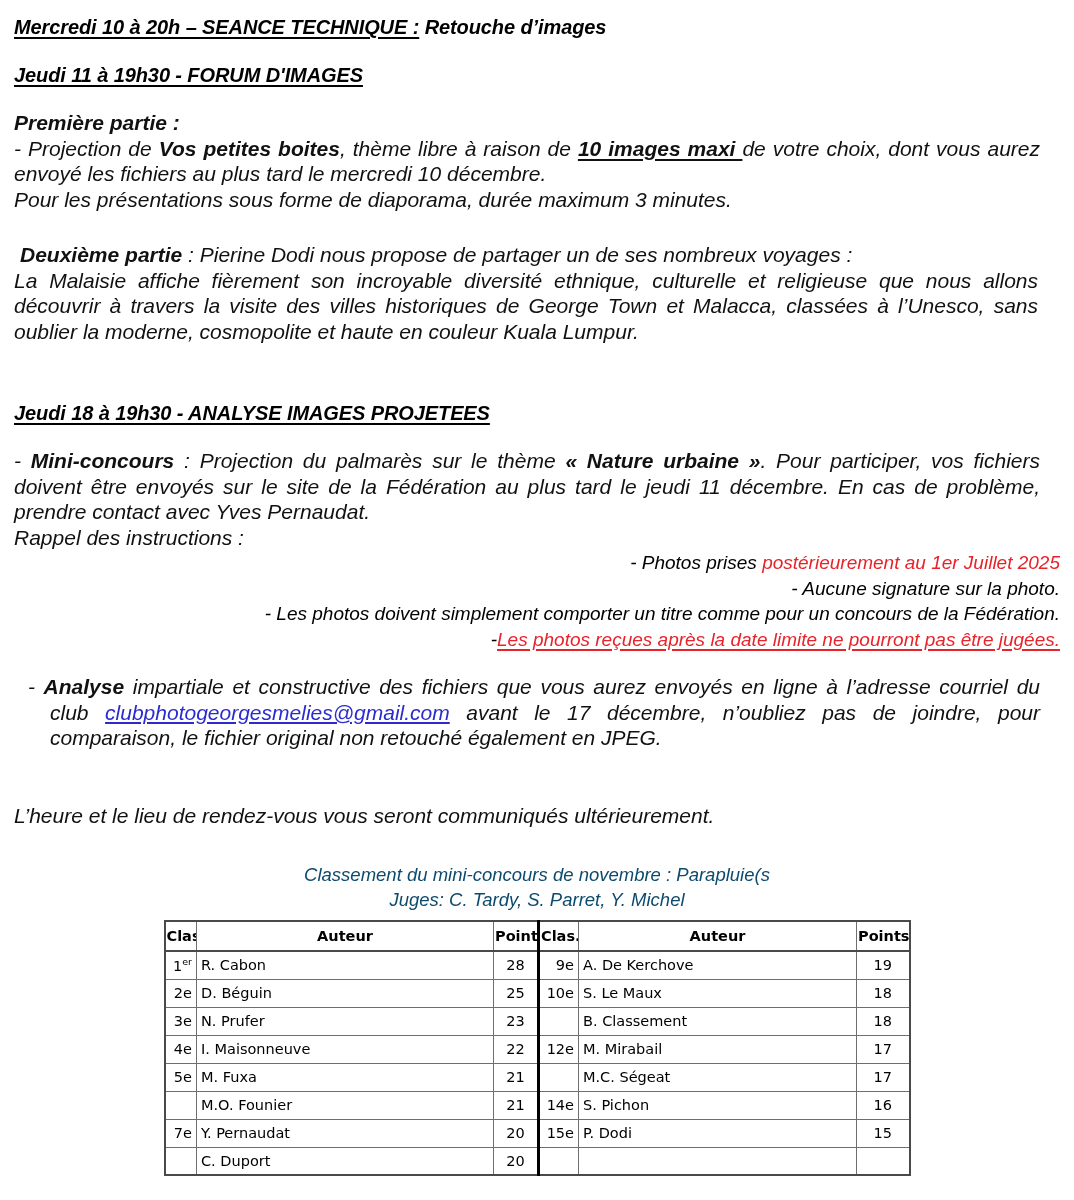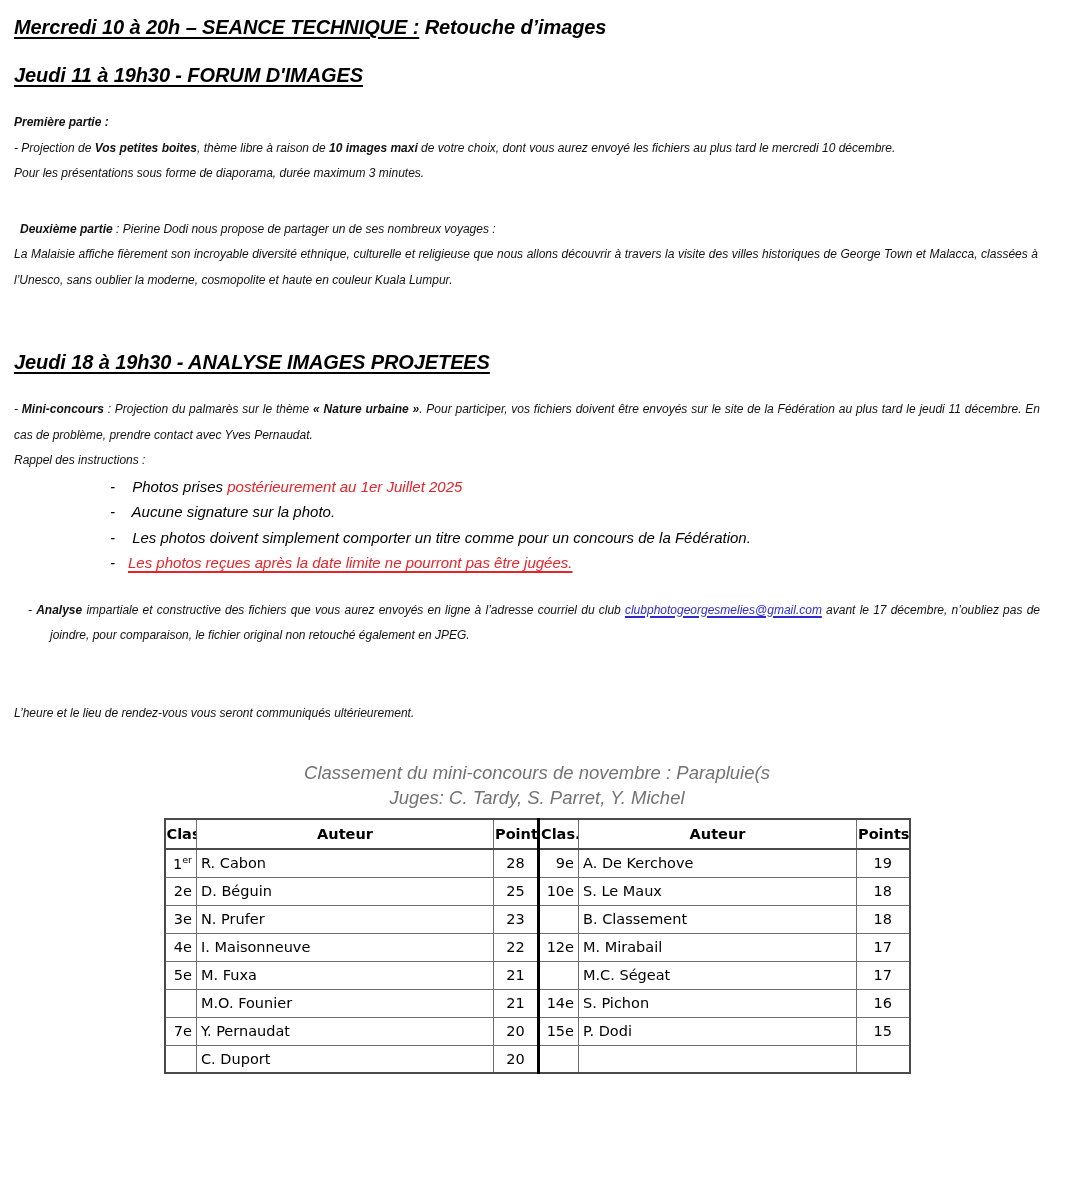--- a/index.html
+++ b/index.html
@@ -22,21 +22,21 @@
     box-sizing: border-box;
   }
 
   
   .doc-body {
     padding: 14px 14px 0 14px;
   }
   p, .line {
     margin: 0;
     font-style: italic;
-    font-size: 12px;
+    font-size: 21px;
     line-height: 25.5px;
     color: #111111;
   }
   .heading {
     font-weight: bold;
     font-style: italic;
     font-size: 20px;
     line-height: 26px;
     letter-spacing: -0.1px;
   }
@@ -49,20 +49,21 @@
   .red { color: #e8232a; }
   .red-u {
     color: #e8232a;
     text-decoration: underline;
     text-decoration-thickness: 1.5px;
     text-underline-offset: 2.5px;
     margin-top: 40px;
   }
   .u-bold {
     font-weight: bold;
+    text-decoration: underline;
     text-decoration-thickness: 2px;
     text-underline-offset: 3px;
   }
   .link {
     color: #2b2bcf;
     text-decoration: underline;
     text-decoration-thickness: 1.5px;
     text-underline-offset: 2px;
   }
   .just {
@@ -77,37 +78,38 @@
   .indent-para {
     padding-left: 36px;
     text-indent: -22px;
   }
   .bullet-list {
     padding-left: 96px;
     margin: 0;
   }
   .bullet-list .bullet-row {
     font-style: italic;
-    font-size: 15px;
+    font-size: 19px;
     line-height: 25.5px;
     white-space: nowrap;
+    text-align: right;
   }
   .dash { display: inline-block; width: 18px; }
 
   
   .table-wrap {
     margin-top: 34px;
     width: 100%;
   }
   .tbl-title {
     text-align: center;
     font-style: italic;
     font-size: 18.5px;
     line-height: 25px;
-    color: #737373;
+    color: #0c4a6e;
   }
   table.rank {
     border-collapse: collapse;
     margin: 8px auto 0 auto;
     width: 745px;
     table-layout: fixed;
     font-family: "DejaVu Sans", sans-serif;
   }
   table.rank col.c-rank  { width: 32px; }
   table.rank col.c-auth  { width: 297px; }

